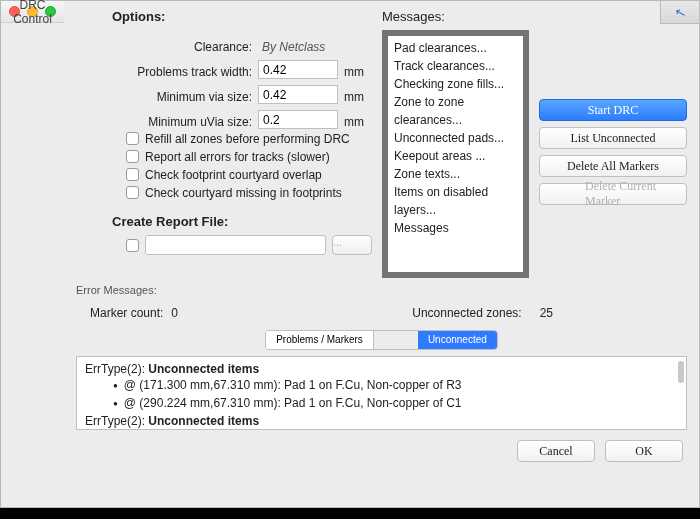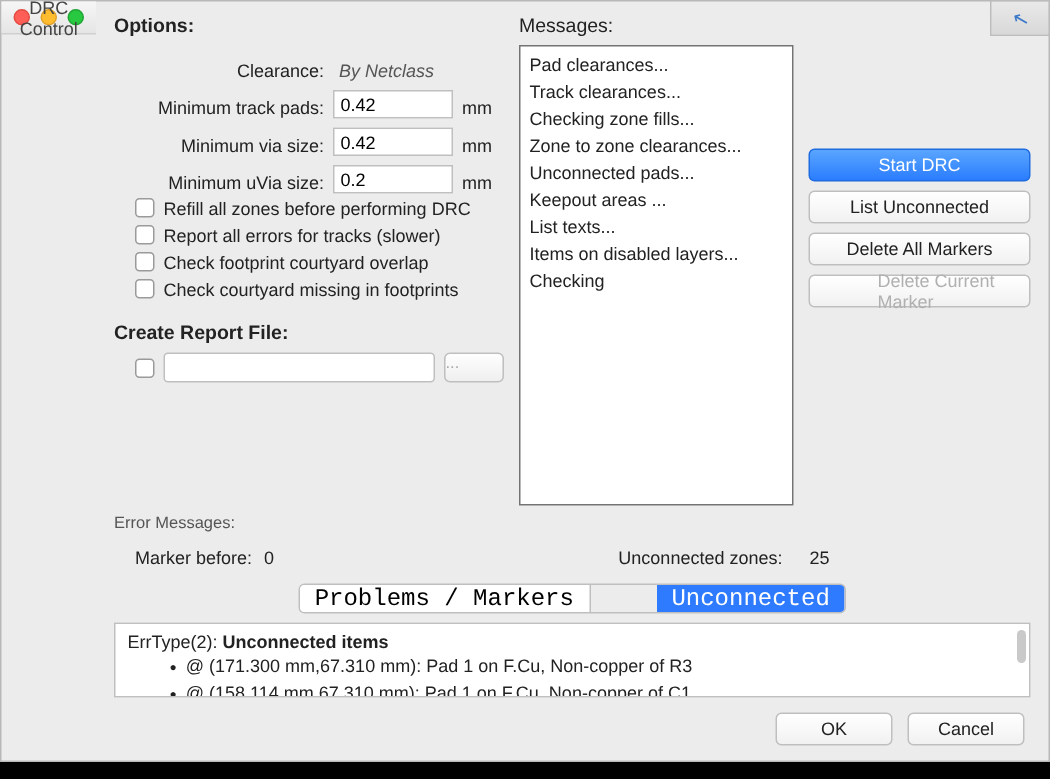--- a/index.html
+++ b/index.html
@@ -32,21 +32,21 @@
     position: relative;
   }
   .traffic { display:flex; gap:7px; align-items:center; }
   .tl { width:11px; height:11px; border-radius:50%; }
   .tl.red{background:#ff5f57;border:1px solid #e24b41;}
   .tl.yellow{background:#febc2e;border:1px solid #e1a126;}
   .tl.green{background:#28c840;border:1px solid #1fa533;}
   .title { position:absolute; left:0; right:0; text-align:center; font-size:12px; color:#444; }
   .content { flex:1; padding:8px 12px 10px 12px; display:flex; flex-direction:column; }
   .top-row { display:flex; gap:10px; }
-  .options-col { width:260px; }
+  .options-col { width:260px;margin-left:36px; }
   .messages-col { flex:1; }
   .buttons-col { width:148px; padding-top:90px; display:flex; flex-direction:column; gap:6px; }
   .section-label { font-weight:600; font-size:13px; margin-bottom:6px; }
   .form-row { display:flex; align-items:flex-end; margin-bottom:1px; height:24px; gap:6px; }
   .form-row label { width:140px; text-align:right; font-size:12px; }
   .text-input {
     width:80px; height:19px; background:#fff; border:1px solid #bfbfbf;
     padding:0 4px; font-size:12px;
   }
   .static-field { width:80px; font-size:12px; color:#555; padding-left:4px;font-style:italic; }
@@ -55,43 +55,44 @@
   .checkbox {
     width:13px; height:13px; border:1px solid #9a9a9a; border-radius:3px; background:#fff;
   }
   .report-row { display:flex; align-items:center; gap:6px; margin-top:4px; }
   .report-input { flex:1; height:20px; border:1px solid #bfbfbf; background:#fff; border-radius:3px; }
   .browse-btn {
     width:40px; height:20px; border:1px solid #bfbfbf; border-radius:4px;
     background:linear-gradient(#fefefe,#efefef); color:#aaa; font-size:11px;
   }
   .messages-box {
-    border:1px solid #737373; background:#fff; height:307px; overflow:hidden;
+    border:6px solid #737373; background:#fff; height:248px; overflow:hidden;
     padding:3px 6px; font-size:12px; line-height:18px;
   }
   .btn {
     height:22px; border:1px solid #bfbfbf; border-radius:4px;
     background:linear-gradient(#ffffff,#f1f1f1); font-size:12px;
     display:flex; align-items:center; justify-content:center;
     cursor:default;
+    font-family:Liberation Serif, serif;
   }
   .btn.primary {
     background:linear-gradient(#5aa5ff,#2a7dff);
     border:1px solid #1f6be0; color:#fff;
   }
   .btn.disabled { color:#b0b0b0;padding-left:45px; }
   .err-label { font-size:11px; color:#555; margin-top:6px; }
   .counts-row { display:flex; align-items:center; gap:8px; margin-top:10px; font-size:12px; padding:0 6px 0 14px; }
   .counts-row .gap { flex:1; }
   .tabs { margin-top:10px; display:flex; justify-content:center; }
   .seg {
     display:flex; border:1px solid #bfbfbf; border-radius:4px; overflow:hidden; height:20px;
   }
   .seg .segbtn {
-    padding:0 10px; font-size:16px; line-height:18px; background:#fff; border:none;font-family:Liberation Mono, monospace;
+    padding:0 10px; font-size:10px; line-height:18px; background:#fff; border:none;
   }
   .seg .segbtn.active { background:#2f7bff; color:#fff;margin-left:44px; }
   .seg .segbtn:first-child{border-right:1px solid #bfbfbf;}
   .results {
     margin-top:6px; border:1px solid #bfbfbf; background:#fff; height:74px;
     padding:4px 8px; font-size:12px; line-height:16px; overflow:hidden; position:relative;
   }
   .results .bullet::before { content:"\25CF"; font-size:8px; margin-right:6px; position:relative; top:-1px;}
   .results .ind { padding-left:28px; }
   .scroll-thumb {
@@ -124,21 +125,21 @@
 
       <div class="options-col">
         <div class="section-label">Options:</div>
 
         <div class="form-row">
           <label>Clearance:</label>
           <span class="static-field">By Netclass</span>
           <span class="unit"></span>
         </div>
         <div class="form-row">
-          <label>Minimum track pads:</label>
+          <label>Problems track width:</label>
           <input class="text-input" value="0.42" style="">
           <span class="unit">mm</span>
         </div>
         <div class="form-row">
           <label>Minimum via size:</label>
           <input class="text-input" value="0.42" style="">
           <span class="unit">mm</span>
         </div>
         <div class="form-row">
           <label>Minimum uVia size:</label>
@@ -175,62 +176,62 @@
 
       <div class="messages-col">
         <div class="section-label" style="font-weight:400">Messages:</div>
         <div class="messages-box">
           <div>Pad clearances...</div>
           <div>Track clearances...</div>
           <div>Checking zone fills...</div>
           <div>Zone to zone clearances...</div>
           <div>Unconnected pads...</div>
           <div>Keepout areas ...</div>
-          <div>List texts...</div>
+          <div>Zone texts...</div>
           <div>Items on disabled layers...</div>
-          <div>Checking</div>
+          <div>Messages</div>
         </div>
       </div>
 
       <div class="buttons-col">
         <div class="btn primary">Start DRC</div>
         <div class="btn">List Unconnected</div>
         <div class="btn">Delete All Markers</div>
         <div class="btn disabled">Delete Current Marker</div>
       </div>
     </div>
 
     <div class="err-label">Error Messages:</div>
 
     <div class="counts-row">
-      <span>Marker before:</span>
+      <span>Marker count:</span>
       <span>0</span>
       <span class="gap"></span>
       <span>Unconnected zones:</span>
       <span style="margin-left:10px">25</span>
       <span style="width:120px"></span>
     </div>
 
     <div class="tabs">
       <div class="seg">
         <button class="segbtn">Problems / Markers</button>
         <button class="segbtn active">Unconnected</button>
       </div>
     </div>
 
     <div class="results">
       <div><span>ErrType(2): </span><b>Unconnected items</b></div>
       <div class="ind bullet">@ (171.300 mm,67.310 mm): Pad 1 on F.Cu, Non-copper of R3</div>
-      <div class="ind bullet">@ (158.114 mm,67.310 mm): Pad 1 on F.Cu, Non-copper of C1</div>
+      <div class="ind bullet">@ (290.224 mm,67.310 mm): Pad 1 on F.Cu, Non-copper of C1</div>
       <div><span>ErrType(2): </span><b>Unconnected items</b></div>
       <div class="scroll-thumb"></div>
     </div>
 
     <div class="footer">
+      <div class="btn">Cancel</div>
       <div class="btn">OK</div>
-      <div class="btn">Cancel</div>
     </div>
   </div>
 </div>
 
 <div class="extra-tab">
   <span class="cursor-icon">↖</span>
 </div>
 
 </body></html>

